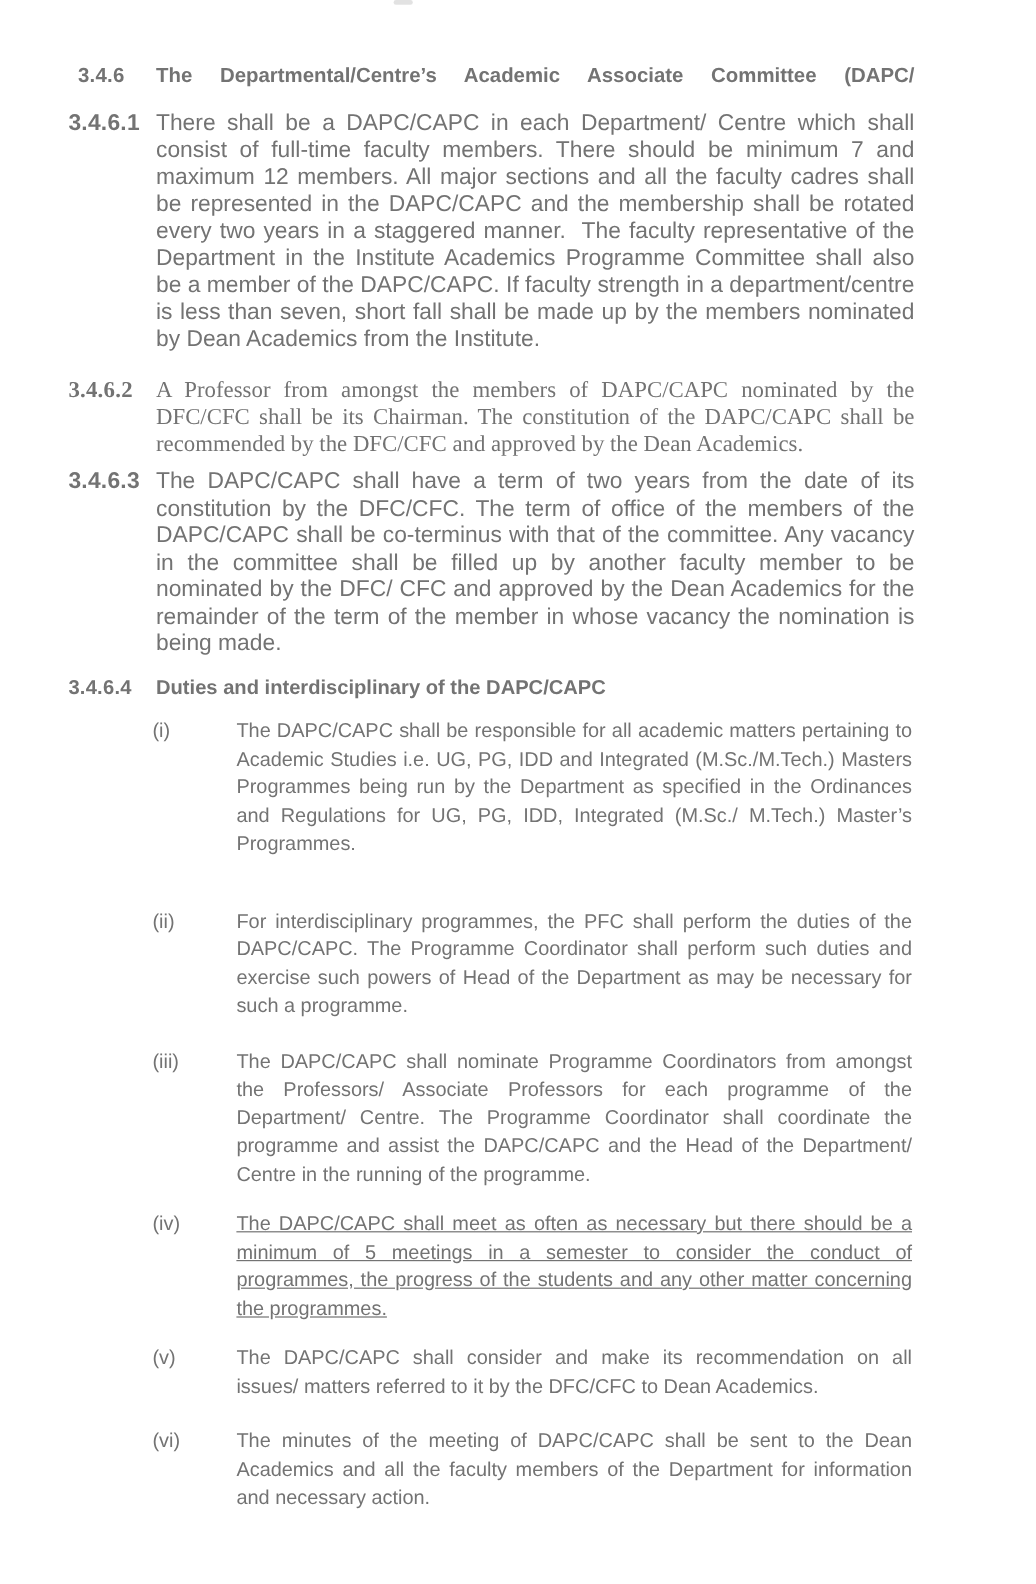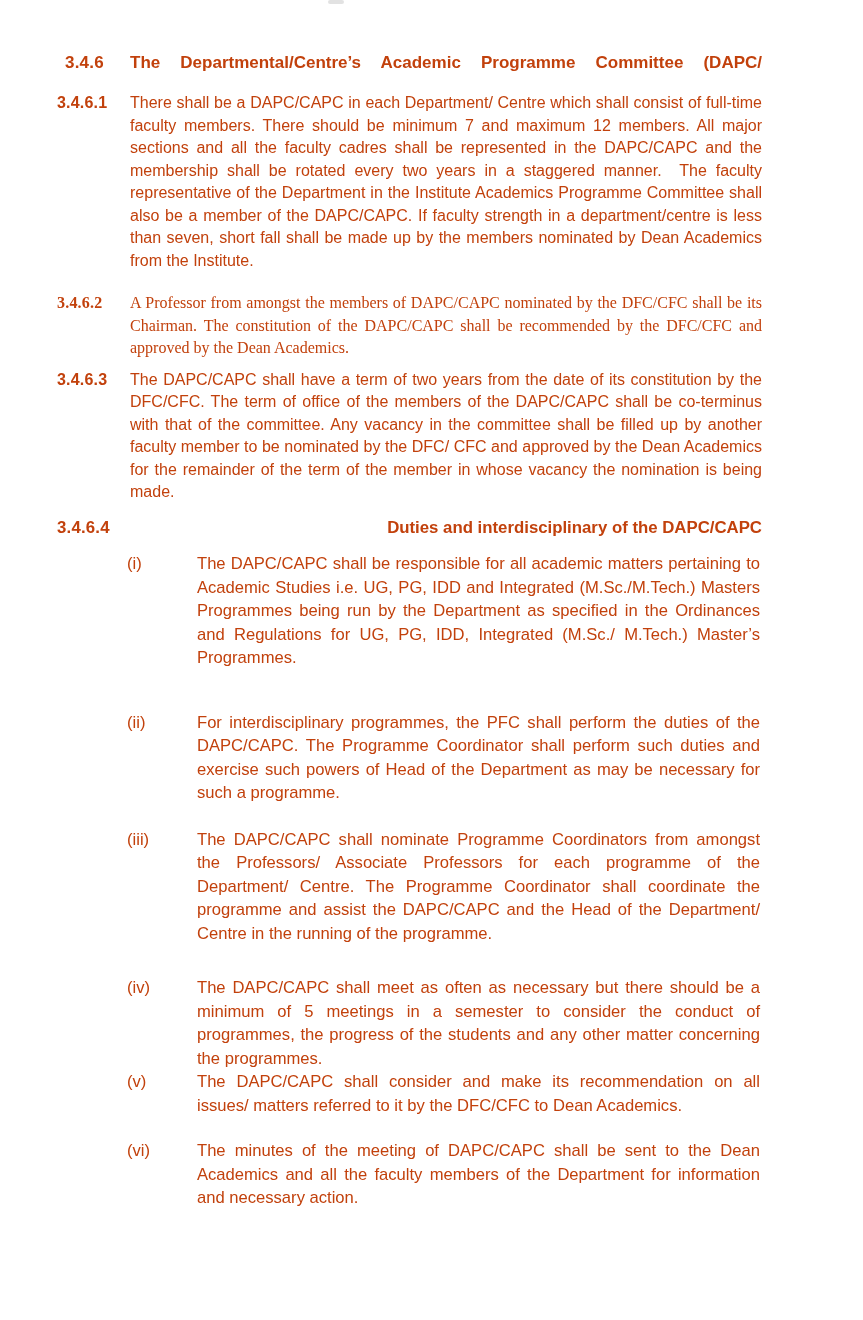--- a/index.html
+++ b/index.html
@@ -5,21 +5,21 @@
   html, body {
     margin: 0;
     padding: 0;
     background: #ffffff;
   }
   .page {
     position: relative;
     width: 863px;
     height: 1320px;
     background: #ffffff;
-    color: #c2410c;
+    color: #737373;
     font-family: "Liberation Sans", sans-serif;
     overflow: hidden;
   }
   .scan-artifact {
     position: absolute;
     left: 328px;
     top: 0;
     width: 16px;
     height: 4px;
     background: #d6d6d6;
@@ -28,21 +28,21 @@
   }
   .content {
     position: absolute;
     left: 130px;
     top: 51px;
     width: 632px;
   }
   .block {
     position: relative;
     text-align: justify;
-    font-size: 16px;
+    font-size: 19px;
     line-height: 22.5px;
   }
   .num {
     position: absolute;
     left: -73px;
     top: 0;
     font-weight: bold;
     white-space: nowrap;
     letter-spacing: 0.2px;
   }
@@ -59,21 +59,21 @@
     text-align: justify;
     text-align-last: justify;
   }
   .hline2 {
     display: block;
   }
   .sub-heading {
     font-weight: bold;
     font-size: 16.8px;
     line-height: 22.5px;
-    text-align: right;
+    text-align: left;
   }
   .list-item {
     position: relative;
     margin-left: 67px;
     width: 563px;
     text-align: justify;
     font-size: 16.6px;
     line-height: 23.5px;
   }
   .lmarker {
@@ -87,21 +87,21 @@
 <body>
 
 <div class="page">
 
   <div class="scan-artifact"></div>
 
   <div class="content">
 
     <div class="block section-heading" style="margin-bottom:17px;">
       <span class="num">3.4.6</span>
-      <span class="hline1">The Departmental/Centre’s Academic Programme Committee (DAPC/</span>
+      <span class="hline1">The Departmental/Centre’s Academic Associate Committee (DAPC/</span>
     </div>
 
     <div class="block" style="margin-bottom:20px;">
       <span class="num">3.4.6.1</span>
       <span>There shall be a DAPC/CAPC in each Department/ Centre which shall consist of full-time faculty members. There should be minimum 7 and maximum 12 members. All major sections and all the faculty cadres shall be represented in the DAPC/CAPC and the membership shall be rotated every two years in a staggered manner.&nbsp; The faculty representative of the Department in the Institute Academics Programme Committee shall also be a member of the DAPC/CAPC. If faculty strength in a department/centre is less than seven, short fall shall be made up by the members nominated by Dean Academics from the Institute.</span>
     </div>
 
     <div class="block" style="margin-bottom:9px;font-family:Liberation Serif, serif;">
       <span class="num">3.4.6.2</span>
       <span>A Professor from amongst the members of DAPC/CAPC nominated by the DFC/CFC shall be its Chairman. The constitution of the DAPC/CAPC shall be recommended by the DFC/CFC and approved by the Dean Academics.</span>
@@ -120,26 +120,26 @@
     <div class="list-item" style="margin-bottom:20px;">
       <span class="lmarker">(i)</span>
       <span>The DAPC/CAPC shall be responsible for all academic matters pertaining to Academic Studies i.e. UG, PG, IDD and Integrated (M.Sc./M.Tech.) Masters Programmes being run by the Department as specified in the Ordinances and Regulations for UG, PG, IDD, Integrated (M.Sc./ M.Tech.) Master’s Programmes.</span>
     </div>
 
     <div class="list-item" style="margin-bottom:23px;margin-top:41px;">
       <span class="lmarker">(ii)</span>
       <span>For interdisciplinary programmes, the PFC shall perform the duties of the DAPC/CAPC. The Programme Coordinator shall perform such duties and exercise such powers of Head of the Department as may be necessary for such a programme.</span>
     </div>
 
-    <div class="list-item" style="margin-bottom:31px;">
+    <div class="list-item" style="margin-bottom:18px;">
       <span class="lmarker">(iii)</span>
       <span>The DAPC/CAPC shall nominate Programme Coordinators from amongst the Professors/ Associate Professors for each programme of the Department/ Centre. The Programme Coordinator shall coordinate the programme and assist the DAPC/CAPC and the Head of the Department/ Centre in the running of the programme.</span>
     </div>
 
-    <div class="list-item" style="">
+    <div class="list-item" style="margin-bottom:18px;text-decoration:underline;">
       <span class="lmarker">(iv)</span>
       <span>The DAPC/CAPC shall meet as often as necessary but there should be a minimum of 5 meetings in a semester to consider the conduct of programmes, the progress of the students and any other matter concerning the programmes.</span>
     </div>
 
     <div class="list-item" style="margin-bottom:22px;">
       <span class="lmarker">(v)</span>
       <span>The DAPC/CAPC shall consider and make its recommendation on all issues/ matters referred to it by the DFC/CFC to Dean Academics.</span>
     </div>
 
     <div class="list-item" style="margin-bottom:0;">

